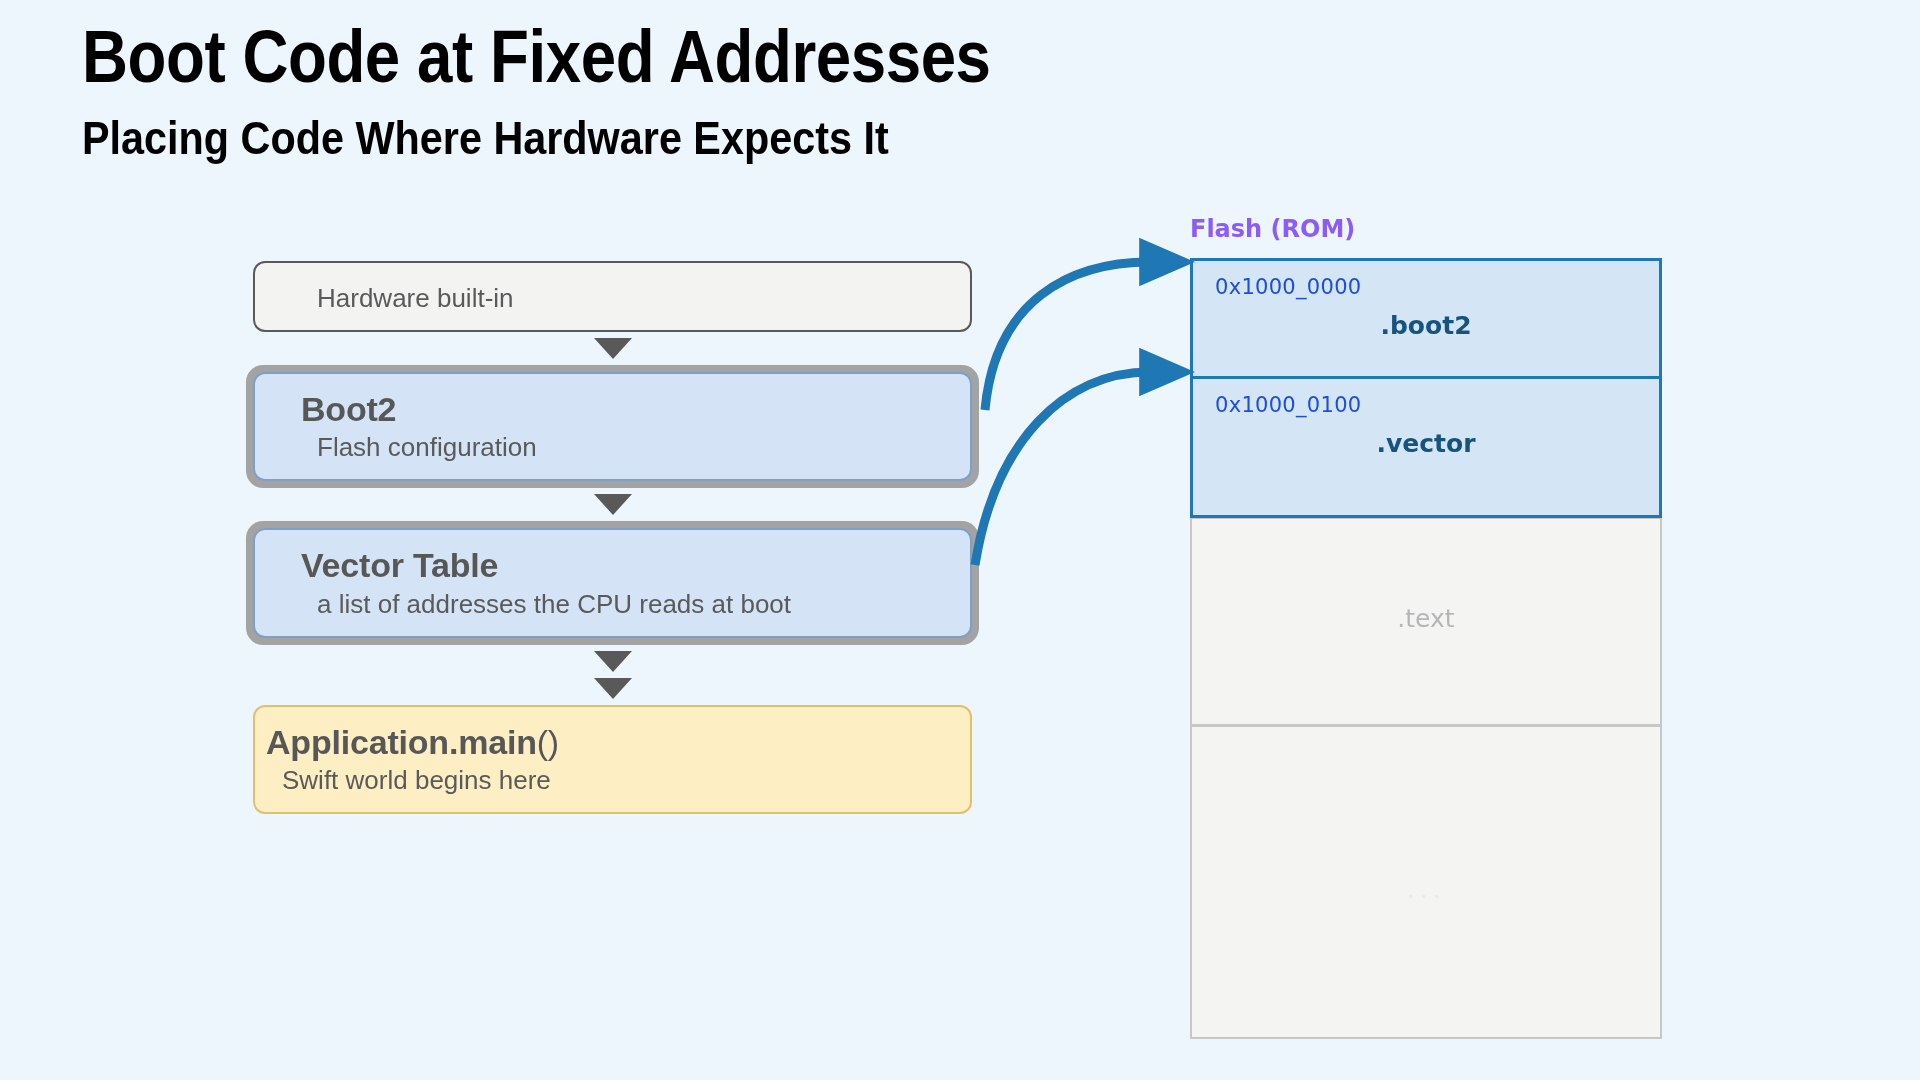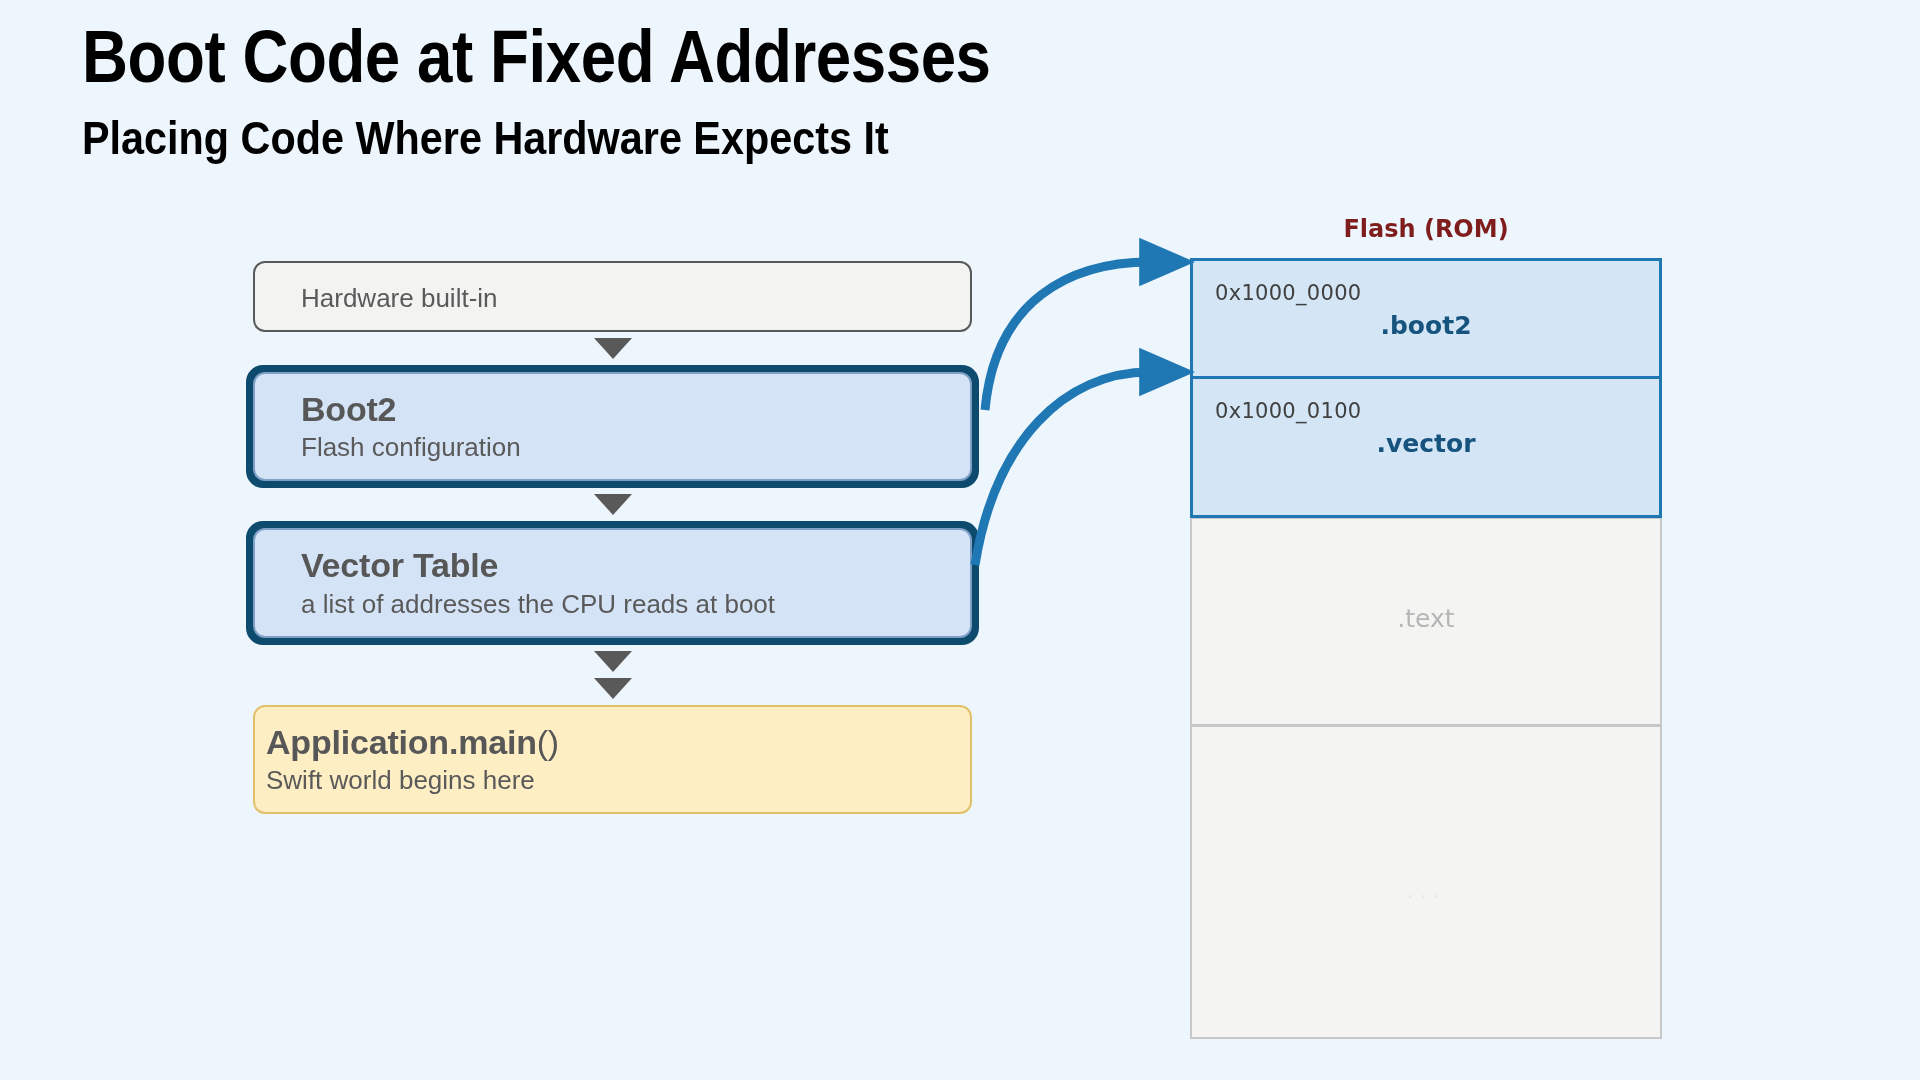--- a/index.html
+++ b/index.html
@@ -69,21 +69,21 @@
     border: 2px solid #7fa0c6;
   }
   .flow-box.yellow {
     background: #fdeec4;
     border: 2px solid #e2c06a;
     padding-left: 11px;
   }
   .highlight-ring {
     border-radius: 17px;
     padding: 7px;
-    background: #0c4a6e;
+    background: #a3a3a3;
     width: 733px;
     box-sizing: border-box;
     margin-left: -7px;
   }
   .highlight-ring .flow-box {
     width: 100%;
   }
   .flow-title {
     font-size: 34px;
     font-weight: bold;
@@ -93,20 +93,21 @@
   }
   .flow-title .paren {
     font-weight: normal;
     font-size: 34px;
   }
   .flow-sub {
     font-size: 26px;
     color: #5a5a5a;
     line-height: 1.2;
     margin-top: 4px;
+    margin-left: 16px;
   }
   .flow-arrow {
     width: 0;
     height: 0;
     border-left: 19px solid transparent;
     border-right: 19px solid transparent;
     border-top: 21px solid #595959;
     margin: 6px auto 6px auto;
   }
 
@@ -115,25 +116,24 @@
     position: absolute;
     left: 1190px;
     top: 258px;
     width: 472px;
   }
   #flash-label {
     position: absolute;
     left: 1190px;
     top: 215px;
     width: 472px;
-    text-align: center;
     font-family: "DejaVu Sans", sans-serif;
     font-size: 24px;
     font-weight: bold;
-    color: #7f1d1d;
+    color: #8b5cf6;
   }
   .mem-block {
     box-sizing: border-box;
     position: relative;
     width: 472px;
   }
   .mem-block.active {
     background: #d4e6f6;
     border: 3px solid #1f78b4;
     border-bottom-width: 0;
@@ -142,24 +142,24 @@
     border-bottom-width: 3px;
   }
   .mem-block.idle {
     background: #f4f4f3;
     border: 2px solid #c7c7c7;
     border-top-width: 1px;
   }
   .mem-addr {
     position: absolute;
     left: 22px;
-    top: 20px;
+    top: 14px;
     font-family: "DejaVu Sans", sans-serif;
     font-size: 21px;
-    color: #404040;
+    color: #1d4ed8;
     letter-spacing: 0.3px;
   }
   .mem-name {
     position: absolute;
     left: 0;
     right: 0;
     text-align: center;
     font-family: "DejaVu Sans", sans-serif;
     font-weight: bold;
     font-size: 25px;

